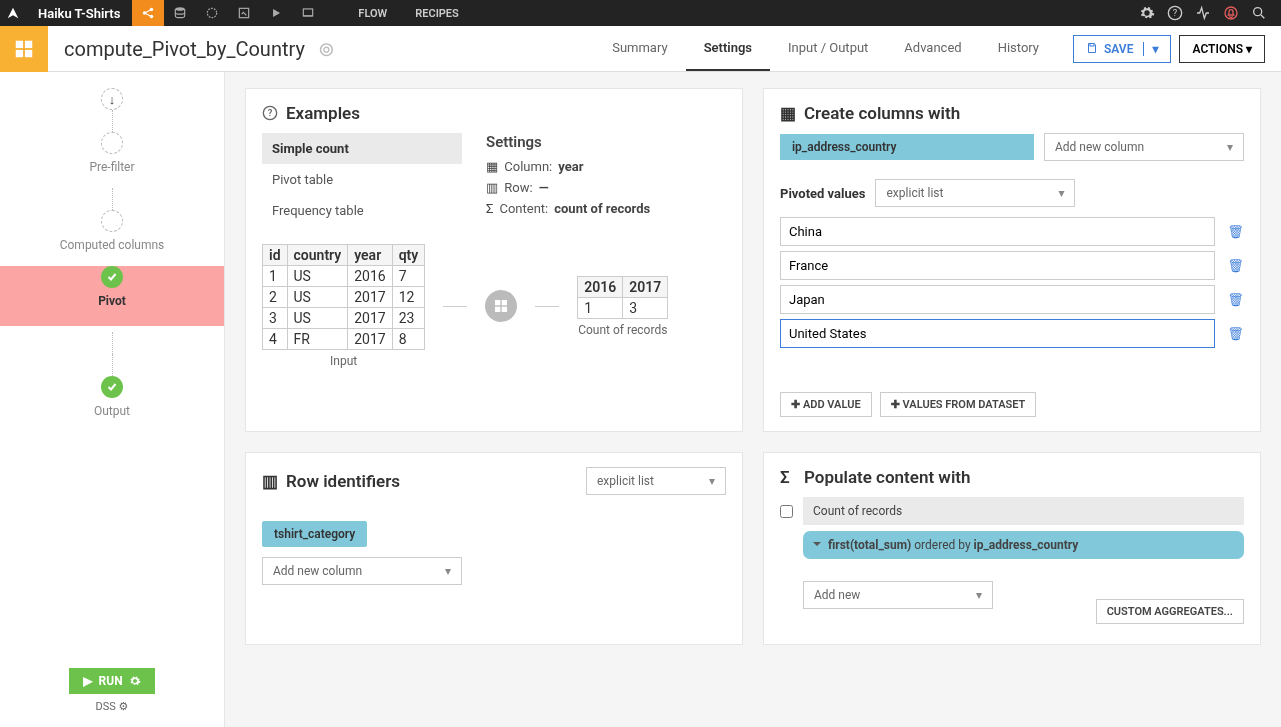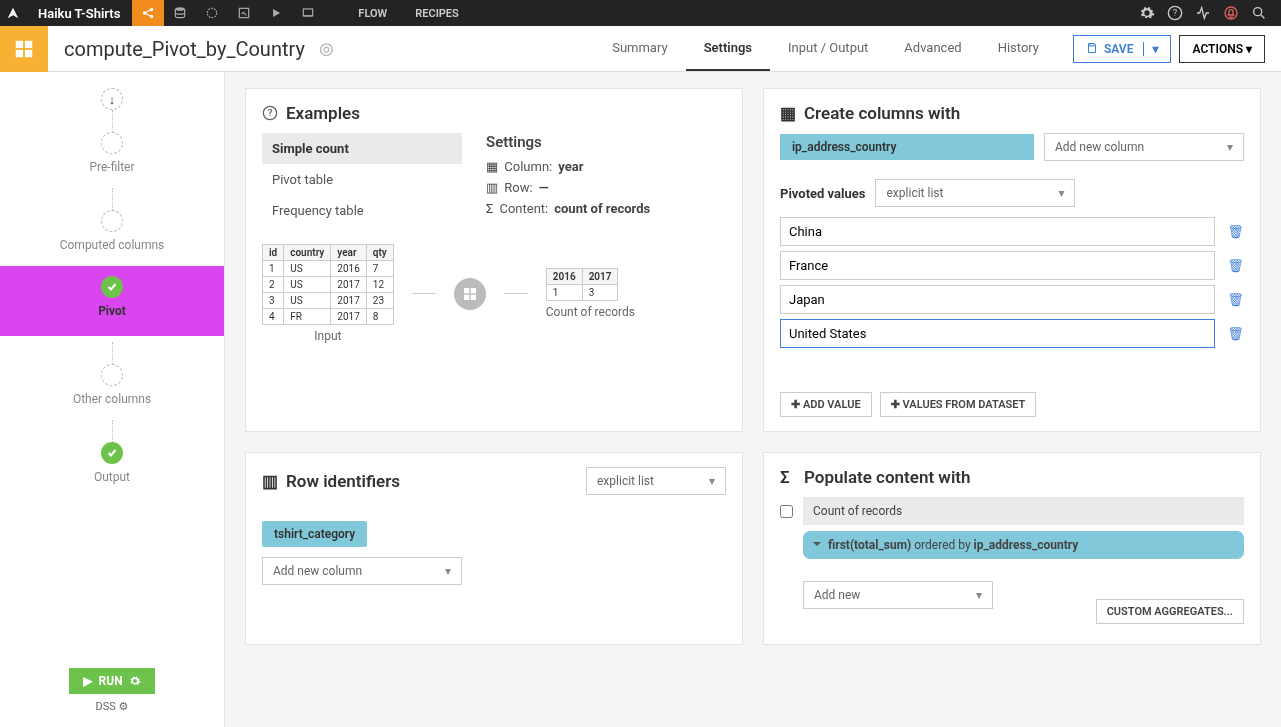--- a/index.html
+++ b/index.html
@@ -34,42 +34,42 @@
 
 
 .main { display:flex; height:calc(727px - 26px - 46px); }
 .leftrail { width:225px; background:#fff; border-right:1px solid #e5e5e5; display:flex; flex-direction:column; align-items:center; padding-top:16px; position:relative; }
 .step-dot { width:22px; height:22px; border:1px dashed #bbb; border-radius:50%; display:flex; align-items:center; justify-content:center; background:#fff; }
 .step-dot.filled { border:none; background:#6cc24a; color:#fff; }
 .step-label { font-size:12px; color:#888; margin:6px 0 14px; }
 .step-label.active { color:#333; font-weight:700; }
 .vconnector { width:1px; height:22px; border-left:1px dotted #bbb; }
 .step-row { display:flex; flex-direction:column; align-items:center; width:100%; }
-.step-row.active-row { background:#d946ef; padding:10px 0 4px; }
+.step-row.active-row { background:#fca5a5; padding:0 0 4px; }
 .leftrail .footer { margin-top:auto; padding-bottom:14px; text-align:center; }
 .btn-run { background:#6cc24a; color:#fff; border:none; padding:6px 14px; font-size:12px; font-weight:700; cursor:pointer; display:inline-flex; align-items:center; gap:6px; }
 .dss-label { font-size:11px; color:#666; margin-top:6px; }
 
 .content { flex:1; padding:16px 20px; overflow:auto; display:grid; grid-template-columns:1fr 1fr; gap:20px; align-content:start; }
 .panel { background:#fff; border:1px solid #e5e5e5; padding:14px 16px; }
 .section-title { font-size:17px; font-weight:600; margin-bottom:10px; display:flex; align-items:center; gap:8px; }
 .sect-icon { display:inline-flex; width:16px; }
 
 
 .examples-body { display:flex; gap:24px; }
 .ex-list { width:200px; }
 .ex-item { padding:8px 10px; font-size:13px; color:#555; cursor:pointer; }
 .ex-item.active { background:#eaeaea; font-weight:700; color:#333; }
 .ex-settings { font-size:13px; color:#444; }
 .ex-settings h4 { font-size:15px; font-weight:600; margin-bottom:8px; }
 .ex-settings .srow { margin-bottom:6px; display:flex; align-items:center; gap:6px; }
 .ex-settings .srow .k { color:#555; }
 .ex-settings .srow .v { font-weight:700; }
 .diagram { display:flex; align-items:center; gap:18px; margin-top:18px; }
-.dtbl { border-collapse:collapse; font-size:10px; }
+.dtbl { border-collapse:collapse; font-size:14px; }
 .dtbl th, .dtbl td { border:1px solid #ccc; padding:2px 6px; text-align:left; }
 .dtbl th { background:#f5f5f5; font-weight:600; }
 .dlabel { text-align:center; font-size:12px; color:#666; margin-top:4px; }
 .pivot-node { width:32px; height:32px; border-radius:50%; background:#bbb; display:flex; align-items:center; justify-content:center; color:#fff; }
 .conn-line { flex:0 0 24px; height:1px; background:#ccc; }
 
 
 .panel .chip-teal { display:inline-block; background:#81c8da; color:#333; padding:6px 12px; font-size:12px; font-weight:600; border-radius:2px; margin:10px 0; }
 .select-like { border:1px solid #ccc; background:#fff; padding:6px 10px; font-size:12px; color:#666; display:flex; justify-content:space-between; align-items:center; cursor:pointer; }
 .select-like .caret { color:#888; }
@@ -226,24 +226,20 @@
     </div>
     <div class="step-row active-row">
       <div class="step-dot filled">
         <svg width="12" height="12" viewBox="0 0 24 24" fill="none" stroke="#fff" stroke-width="4">
             <path d="M5 12l5 5 9-11"></path>
           </svg>
       </div>
       <div class="step-label active">Pivot</div>
     </div>
     <div class="vconnector" style="margin-top:6px"></div>
-    <div class="step-row">
-      <div class="step-dot"></div>
-      <div class="step-label">Other columns</div>
-    </div>
     <div class="vconnector"></div>
     <div class="step-row">
       <div class="step-dot filled">
         <svg width="12" height="12" viewBox="0 0 24 24" fill="none" stroke="#fff" stroke-width="4">
             <path d="M5 12l5 5 9-11"></path>
           </svg>
       </div>
       <div class="step-label">Output</div>
     </div>
     <div class="footer">

